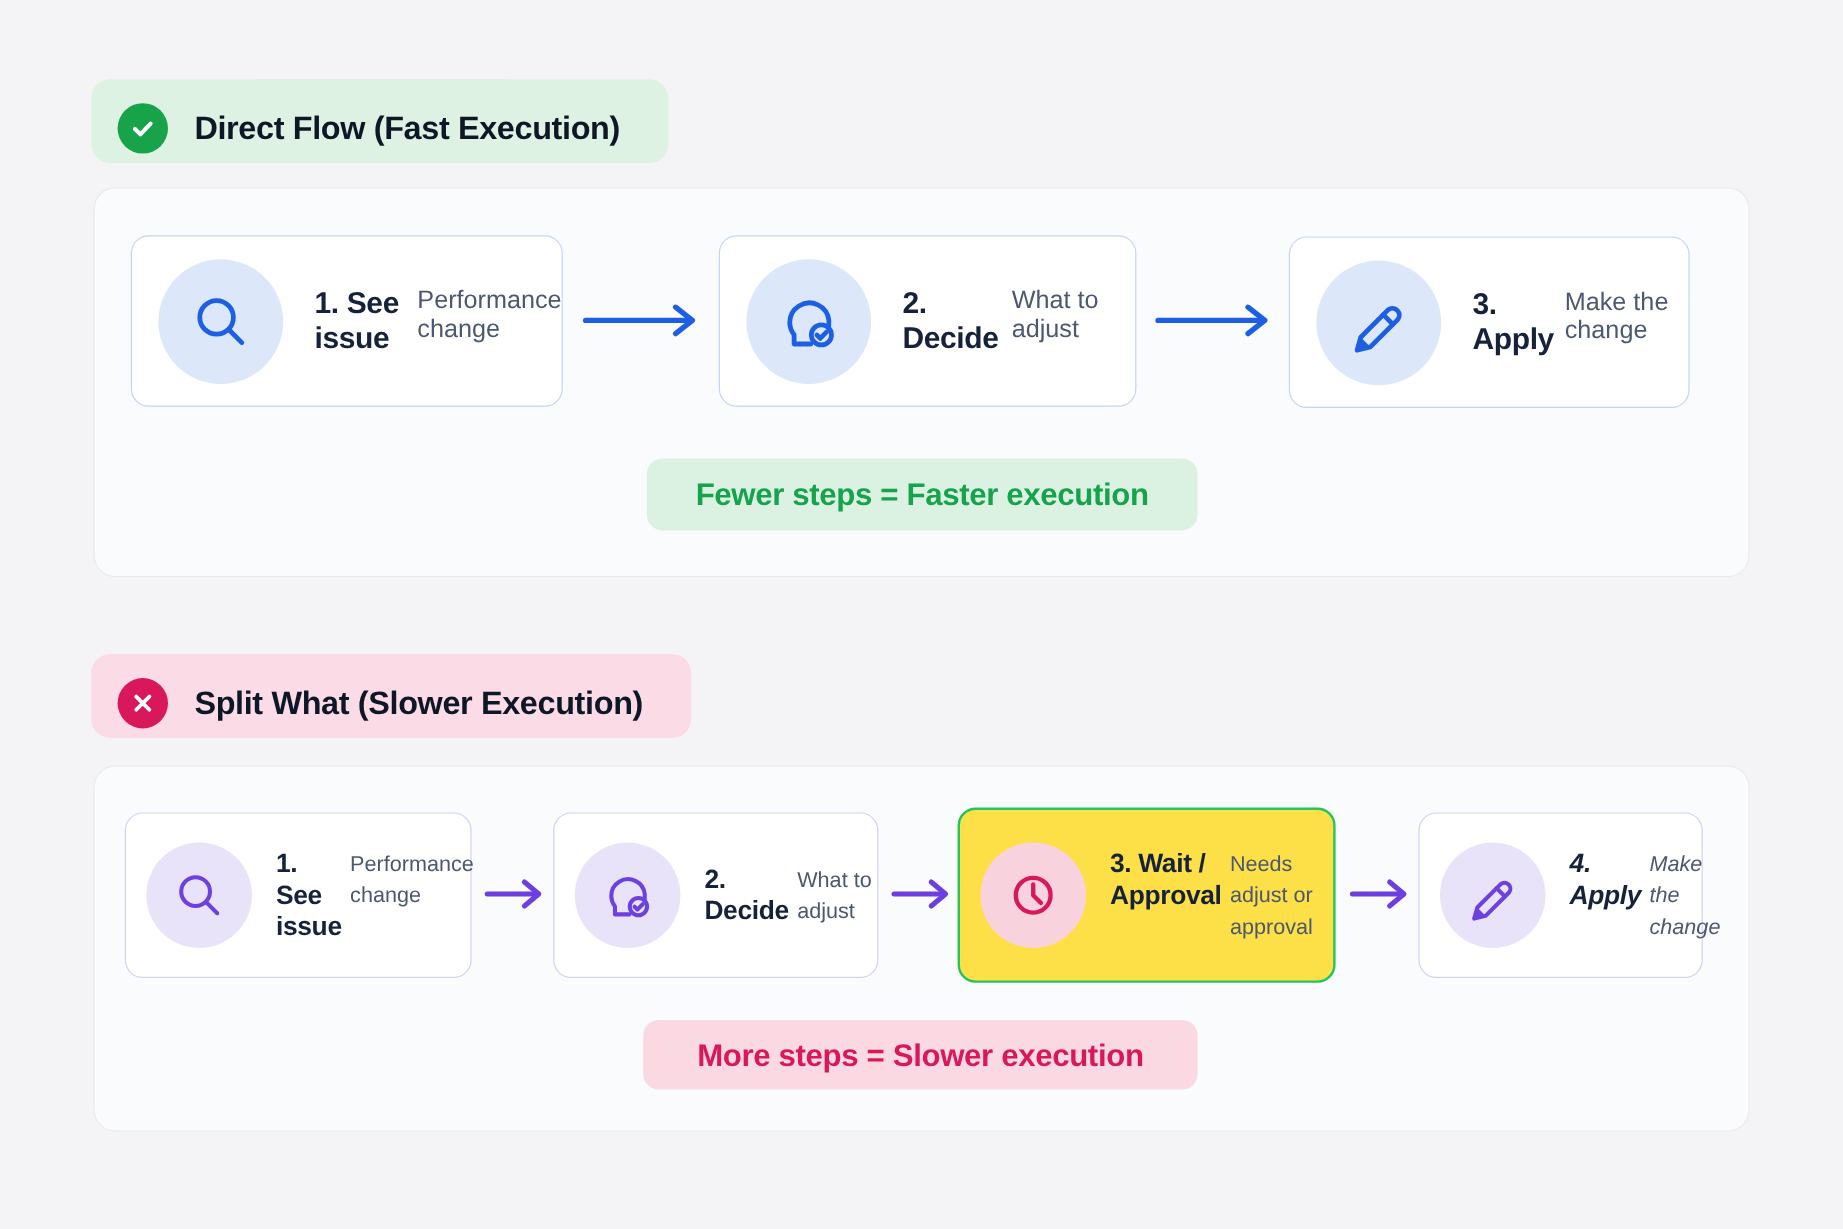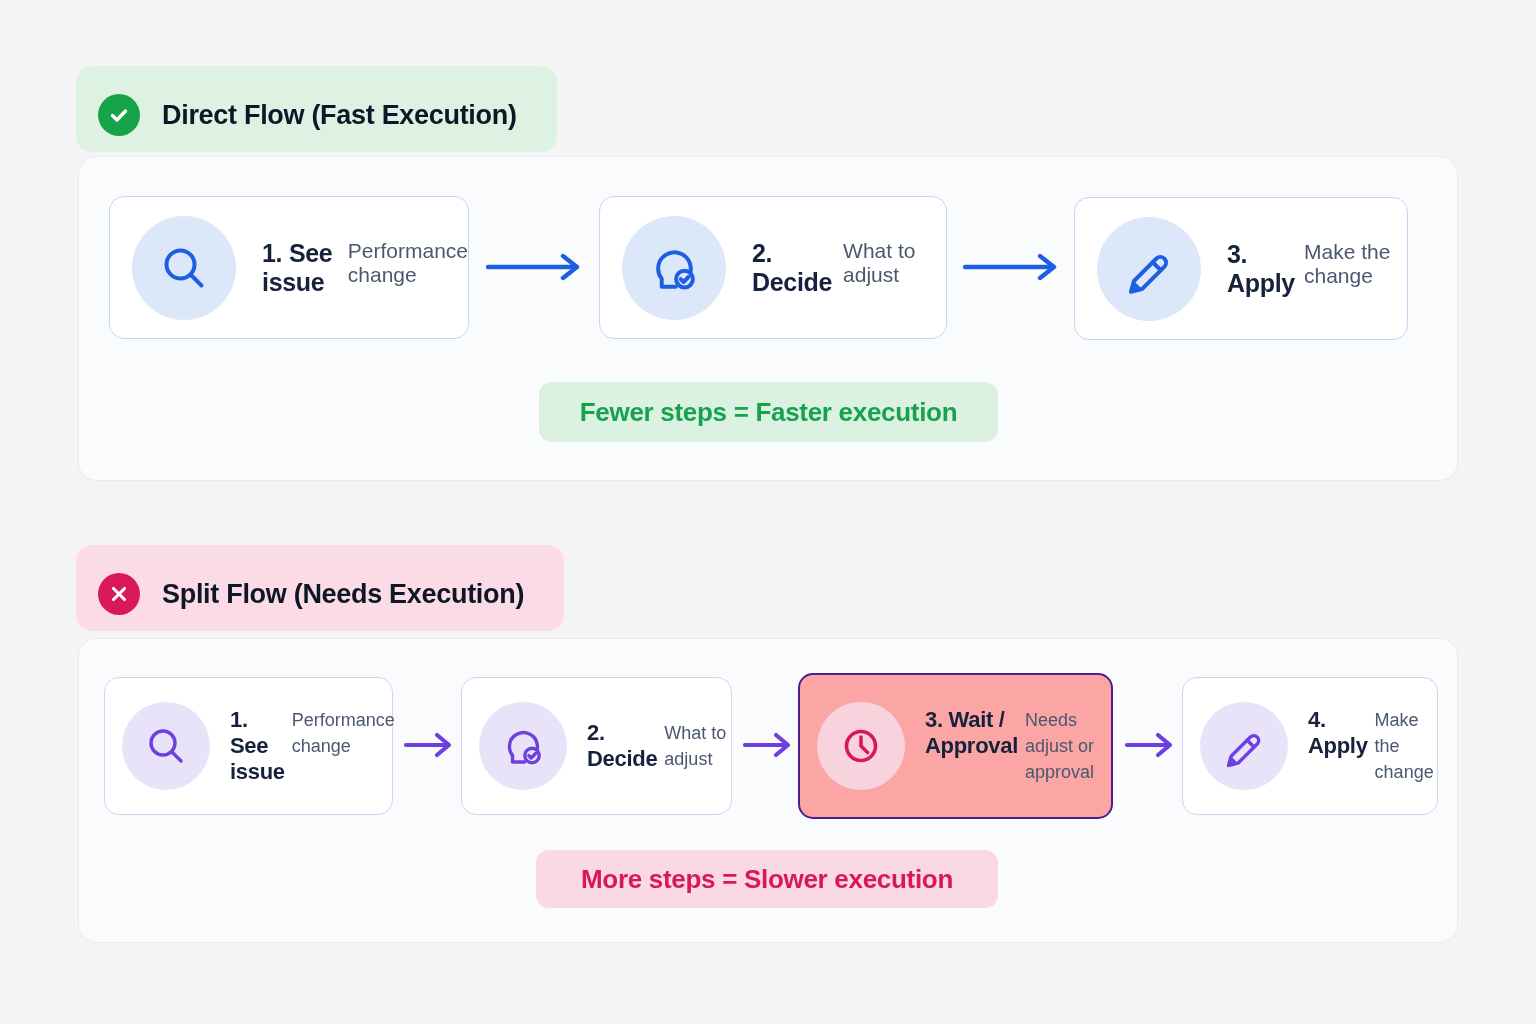--- a/index.html
+++ b/index.html
@@ -8,21 +8,21 @@
     font-family:"Liberation Sans", sans-serif;
     background:#f4f4f6;
     position:relative;
     overflow:hidden;
   }
   .canvas { position:absolute; inset:0; }
 
   
   .flow-badge {
     position:absolute;
-    height:86px;
+    height:70px;
     display:inline-flex;
     align-items:center;
     gap:22px;
     padding:12px 40px 0 22px;
     border-radius:16px;
   }
   .flow-badge.green { background:#def2e3; }
   .flow-badge.pink  { background:#fbdbe6; }
   .badge-circle {
     width:42px; height:42px; border-radius:50%;
@@ -48,21 +48,21 @@
   
   .card {
     position:absolute;
     background:#ffffff;
     border-radius:15px;
     display:flex;
     align-items:center;
   }
   .card.blue   { border:1.5px solid #c4d6f3; }
   .card.purple { border:1.5px solid #d7d0f1; }
-  .card.alert  { border:2px solid #4c1d95; background:#fca5a5; }
+  .card.alert  { border:2px solid #22c55e; background:#fde047; }
 
   .icon-circle {
     border-radius:50%;
     display:flex; align-items:center; justify-content:center;
     flex:0 0 auto;
   }
   .panel.top .icon-circle    { width:104px; height:104px; margin-left:22px; }
   .panel.bottom .icon-circle { width:88px;  height:88px;  margin-left:17px; }
   .icon-circle.blue    { background:#dce8f9; color:#1d5fe3; }
   .icon-circle.lav     { background:#e8e3f9; color:#6d40e0; }
@@ -172,21 +172,21 @@
 
     <div class="banner green" style="left:460px; top:225px; width:459px; height:60px;">Fewer steps = Faster execution</div>
   </div>
 
   <div class="flow-badge pink" style="left:76px; top:545px;">
     <span class="badge-circle pink">
       <svg width="22" height="22" viewBox="0 0 24 24">
           <path d="M6 6l12 12M18 6L6 18" fill="none" stroke="#ffffff" stroke-width="3.4" stroke-linecap="round"></path>
         </svg>
     </span>
-    <span class="badge-label">Split Flow (Needs Execution)</span>
+    <span class="badge-label">Split What (Slower Execution)</span>
   </div>
 
   <div class="panel bottom">
 
     <div class="card purple" style="left:25px; top:38px; width:289px; height:138px;">
       <span class="icon-circle lav">
         <svg width="48" height="48" viewBox="0 0 48 48" fill="none" stroke="currentColor" stroke-width="3.4" stroke-linecap="round" stroke-linejoin="round">
           <circle cx="21" cy="21" r="12"></circle>
             <line x1="30" y1="30" x2="39" y2="39"></line>
         </svg>
@@ -238,21 +238,21 @@
       </div>
     </div>
 
     <span class="arrow purple" style="left:1045px; top:93px;">
       <svg width="52" height="26" viewBox="0 0 52 26" fill="none" stroke="currentColor" stroke-width="4.2" stroke-linecap="round" stroke-linejoin="round">
         <line x1="3" y1="13" x2="45" y2="13"></line>
           <polyline points="34 3, 46 13, 34 23"></polyline>
       </svg>
     </span>
 
-    <div class="card purple" style="left:1103px; top:38px; width:256px; height:138px;">
+    <div class="card purple" style="left:1103px; top:38px; width:237px; height:138px;font-style:italic;">
       <span class="icon-circle lav">
         <svg width="48" height="48" viewBox="0 0 48 48" fill="none" stroke="currentColor" stroke-width="3.4" stroke-linecap="round" stroke-linejoin="round">
           <path d="M8.5 43.5l2.6-9.2L30.6 14.8a4.9 4.9 0 0 1 6.9 6.9L18 41.2z"></path>
           <path d="M27.2 18.2l6.8 6.8"></path>
           <path d="M8.5 43.5l2.6-9.2 6.9 6.9z" fill="currentColor" stroke="none"></path>
         </svg>
       </span>
       <div class="card-text">
         <div class="card-title">4. Apply</div>
         <div class="card-sub">Make the change</div>

